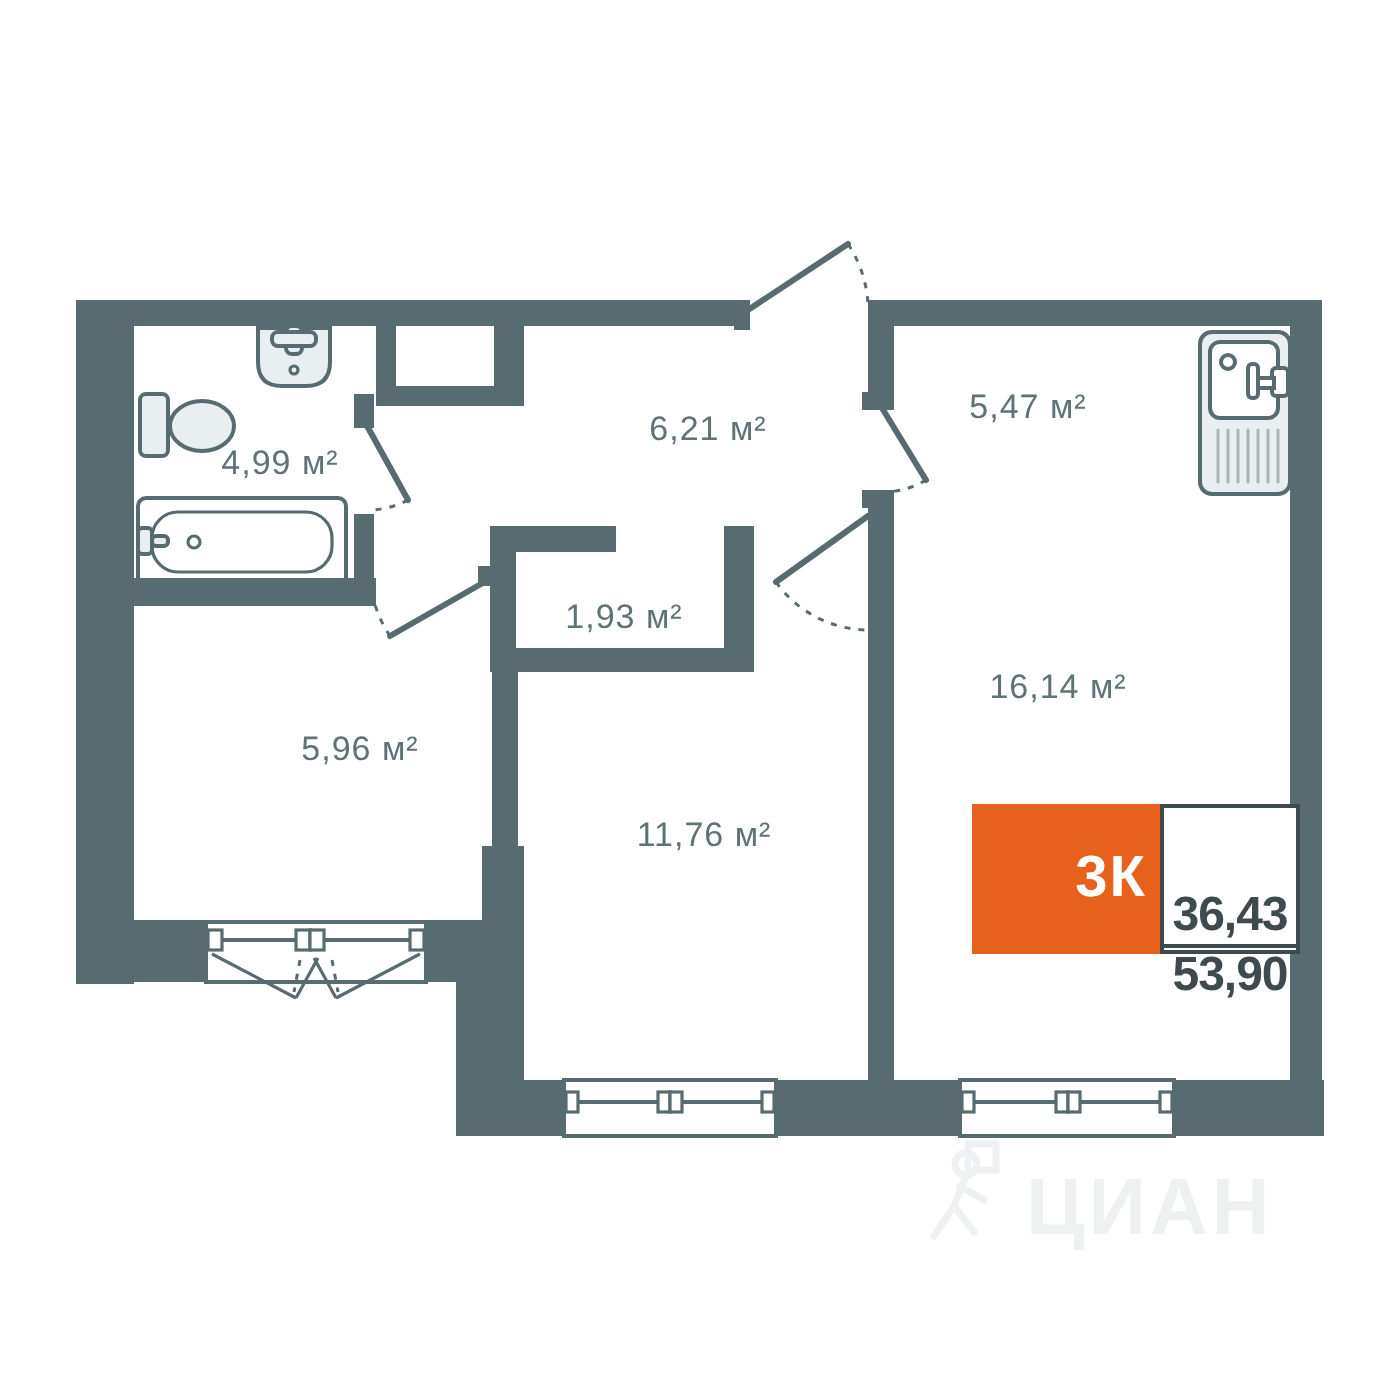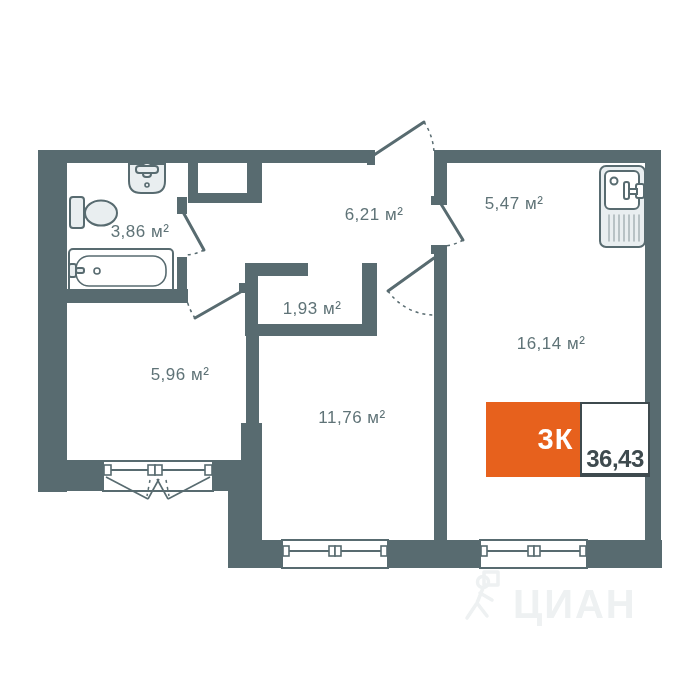--- a/index.html
+++ b/index.html
@@ -164,32 +164,33 @@
     <g>
       <line class="leaf" x1="183" y1="212" x2="204" y2="250"></line>
       <path class="arc" d="M204,250 A43,43 0 0 1 184,255"></path>
     </g>
     <g>
       <line class="leaf" x1="244" y1="290" x2="195" y2="318"></line>
       <path class="arc" d="M186,296 A57,57 0 0 0 195,318"></path>
     </g>
   </svg>
 
-  <div class="room-label" style="left:140px;top:232px">3,86 м²</div>
-  <div class="room-label" style="left:374px;top:215px">6,21 м²</div>
+  <div class="room-label" style="left:140px;top:232px">4,99 м²</div>
+  <div class="room-label" style="left:354px;top:215px">6,21 м²</div>
   <div class="room-label" style="left:514px;top:204px">5,47 м²</div>
   <div class="room-label" style="left:312px;top:309px">1,93 м²</div>
   <div class="room-label" style="left:180px;top:375px">5,96 м²</div>
   <div class="room-label" style="left:352px;top:418px">11,76 м²</div>
-  <div class="room-label" style="left:551px;top:344px">16,14 м²</div>
+  <div class="room-label" style="left:529px;top:344px">16,14 м²</div>
 
   <div class="badge">
     <div class="badge-type">3К</div>
     <div class="badge-values">
       <div class="badge-cell top">36,43</div>
+      <div class="badge-cell">53,90</div>
     </div>
   </div>
 
   <div class="watermark">
     <svg width="44" height="54" viewBox="0 0 44 54">
       <rect class="wmk" x="22" y="3" width="14" height="13"></rect>
       <circle class="wmk" cx="21" cy="13" r="5.5"></circle>
       <path class="wmk" d="M21,19 L15,34 L5,49 M15,34 L25,47 M18,24 L30,31"></path>
     </svg>
     <span class="watermark-text">ЦИАН</span>

